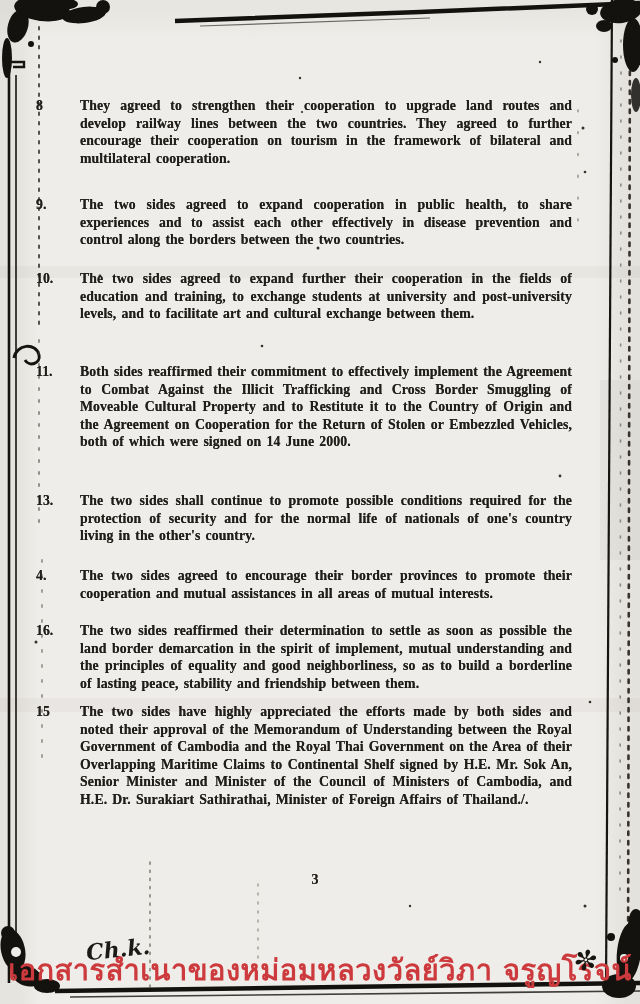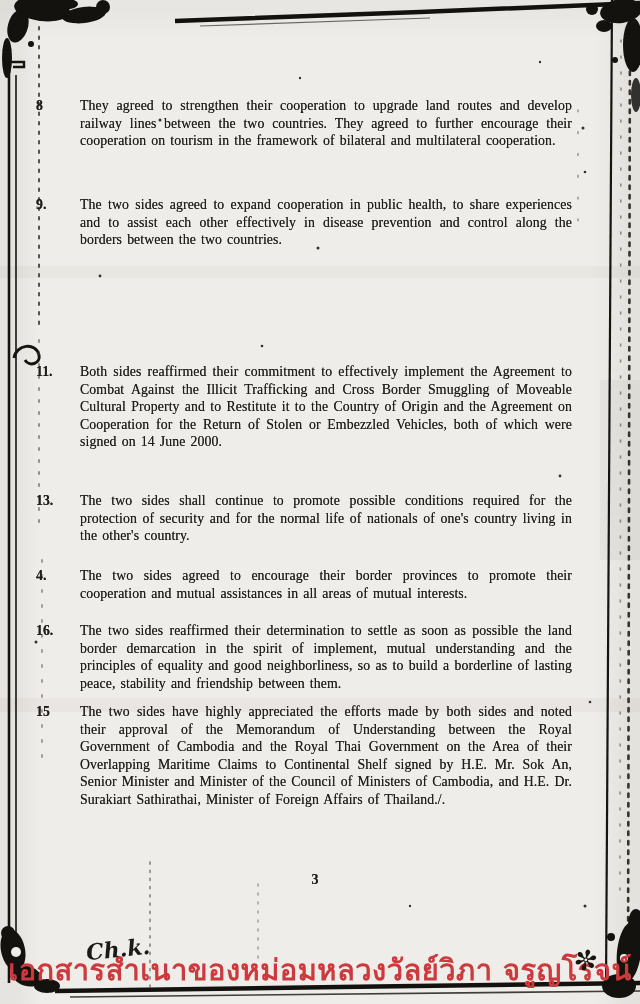--- a/index.html
+++ b/index.html
@@ -27,21 +27,21 @@
     display:flex;align-items:flex-start;
     color:#201e1a;
   }
   .num{
     flex:0 0 44px;
     font-size:13.8px;font-weight:700;line-height:17.5px;
     text-shadow:0 0 0.6px rgba(25,22,18,0.75);
   }
   .txt{
     flex:1 1 auto;max-width:492px;
-    font-size:13.8px;font-weight:400;line-height:17.5px;
+    font-size:13.8px;font-weight:700;line-height:17.5px;
     text-align:justify;
     letter-spacing:0.1px;word-spacing:1.5px;
     text-shadow:0 0 0.6px rgba(25,22,18,0.75);
   }
   .pagenum{
     position:absolute;left:300px;top:872px;width:30px;text-align:center;z-index:2;
     font-size:14px;font-weight:700;color:#24211c;
     text-shadow:0 0 0.6px rgba(25,22,18,0.7);
   }
   .watermark{
@@ -164,20 +164,24 @@
 
   <ol class="paras">
     <li class="para" style="top:97px">
       <span class="num">8</span>
       <span class="txt">They agreed to strengthen their cooperation to upgrade land routes and develop railway lines between the two countries. They agreed to further encourage their cooperation on tourism in the framework of bilateral and multilateral cooperation.</span>
     </li>
     <li class="para" style="top:196px">
       <span class="num">9.</span>
       <span class="txt">The two sides agreed to expand cooperation in public health, to share experiences and to assist each other effectively in disease prevention and control along the borders between the two countries.</span>
     </li>
+    <li class="para" style="top:270px">
+      <span class="num">10.</span>
+      <span class="txt">The two sides agreed to expand further their cooperation in the fields of education and training, to exchange students at university and post-university levels, and to facilitate art and cultural exchange between them.</span>
+    </li>
     <li class="para" style="top:363px">
       <span class="num">11.</span>
       <span class="txt">Both sides reaffirmed their commitment to effectively implement the Agreement to Combat Against the Illicit Trafficking and Cross Border Smuggling of Moveable Cultural Property and to Restitute it to the Country of Origin and the Agreement on Cooperation for the Return of Stolen or Embezzled Vehicles, both of which were signed on 14 June 2000.</span>
     </li>
     <li class="para" style="top:492px">
       <span class="num">13.</span>
       <span class="txt">The two sides shall continue to promote possible conditions required for the protection of security and for the normal life of nationals of one's country living in the other's country.</span>
     </li>
     <li class="para" style="top:567px">
       <span class="num">4.</span>

